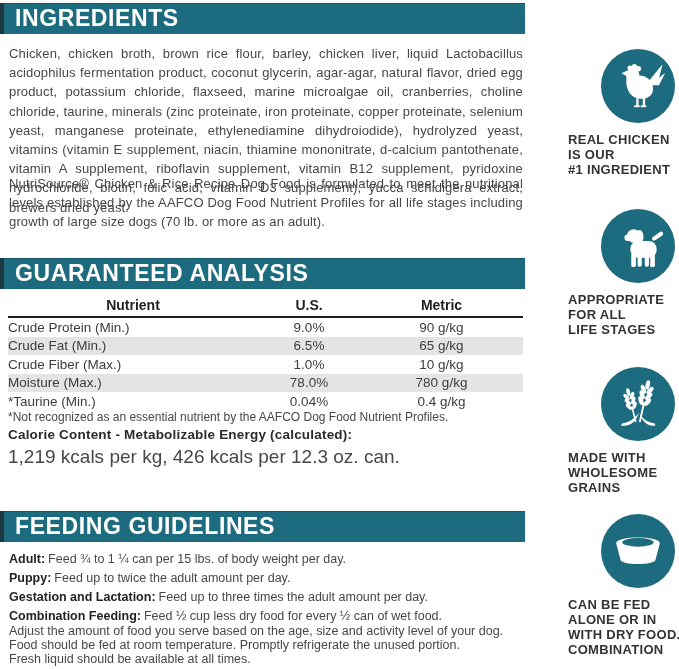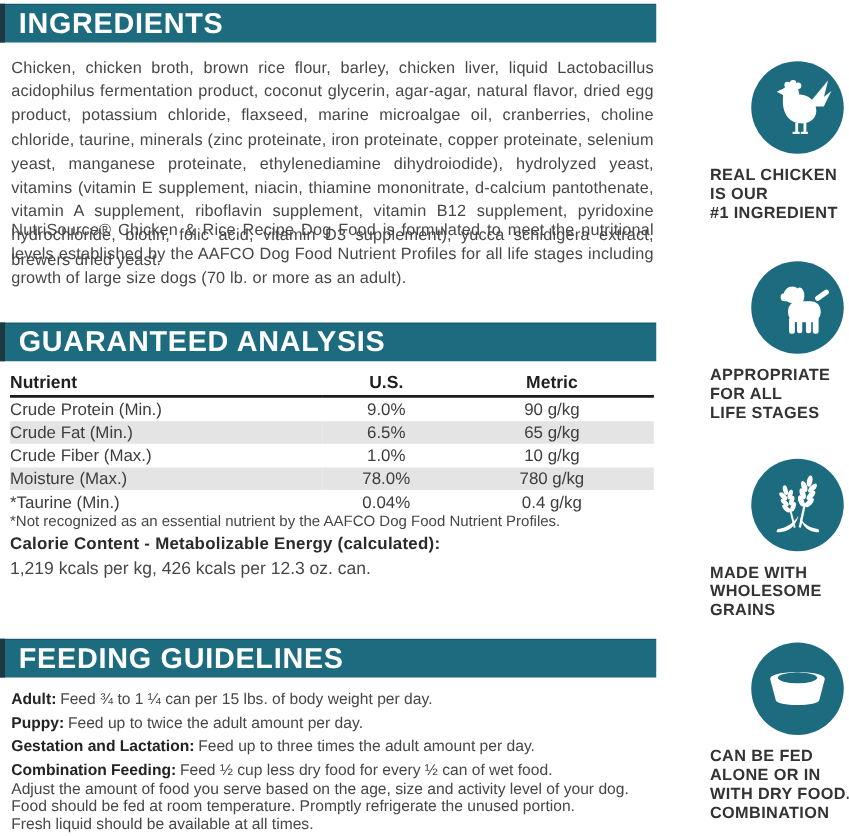--- a/index.html
+++ b/index.html
@@ -18,30 +18,30 @@
 
   .para{position:absolute;left:9px;width:514px;font-size:13px;line-height:19.2px;
         color:#474747;text-align:justify;letter-spacing:0.15px;}
   #ingredients-p1{top:44px;}
   #ingredients-p2{top:174px;}
 
   
   #ga-table{position:absolute;top:297px;left:8px;width:515px;border-collapse:collapse;
             table-layout:fixed;font-size:13.5px;color:#3d3d3d;}
   #ga-table col.c1{width:250px;} #ga-table col.c2{width:102px;} #ga-table col.c3{width:163px;}
-  #ga-table th{font-size:14px;font-weight:bold;color:#1f1f1f;text-align:left;
+  #ga-table th{font-size:14px;font-weight:bold;color:#1f1f1f;text-align:center;
                border-bottom:2.5px solid #1c1c1c;padding:0 0 3px 0;}
   #ga-table th.num,#ga-table td.num{text-align:center;}
   #ga-table td{padding:1.5px 0;line-height:15.5px;}
   #ga-table tr.stripe{background:#e4e4e4;}
 
   #ga-footnote{position:absolute;top:410px;left:8px;width:515px;font-size:12px;color:#474747;}
   #ga-calorie-head{position:absolute;top:427px;left:8px;font-size:13.5px;font-weight:bold;
                    color:#2b2b2b;letter-spacing:0.2px;}
-  #ga-calorie-val{position:absolute;top:446px;left:8px;font-size:14px;color:#474747;}
+  #ga-calorie-val{position:absolute;top:446px;left:8px;font-size:19px;color:#474747;}
 
   
   #fg-block{position:absolute;top:552px;left:9px;width:528px;font-size:12.5px;color:#474747;}
   .fl{line-height:14px;margin-bottom:5px;white-space:nowrap;}
   .fl.last-entry{margin-bottom:1px;}
   .fl.tight{margin-bottom:0;}
   .fl b{color:#232323;margin-right:3px;}
 
   
   .badge{position:absolute;left:568px;width:139px;}

